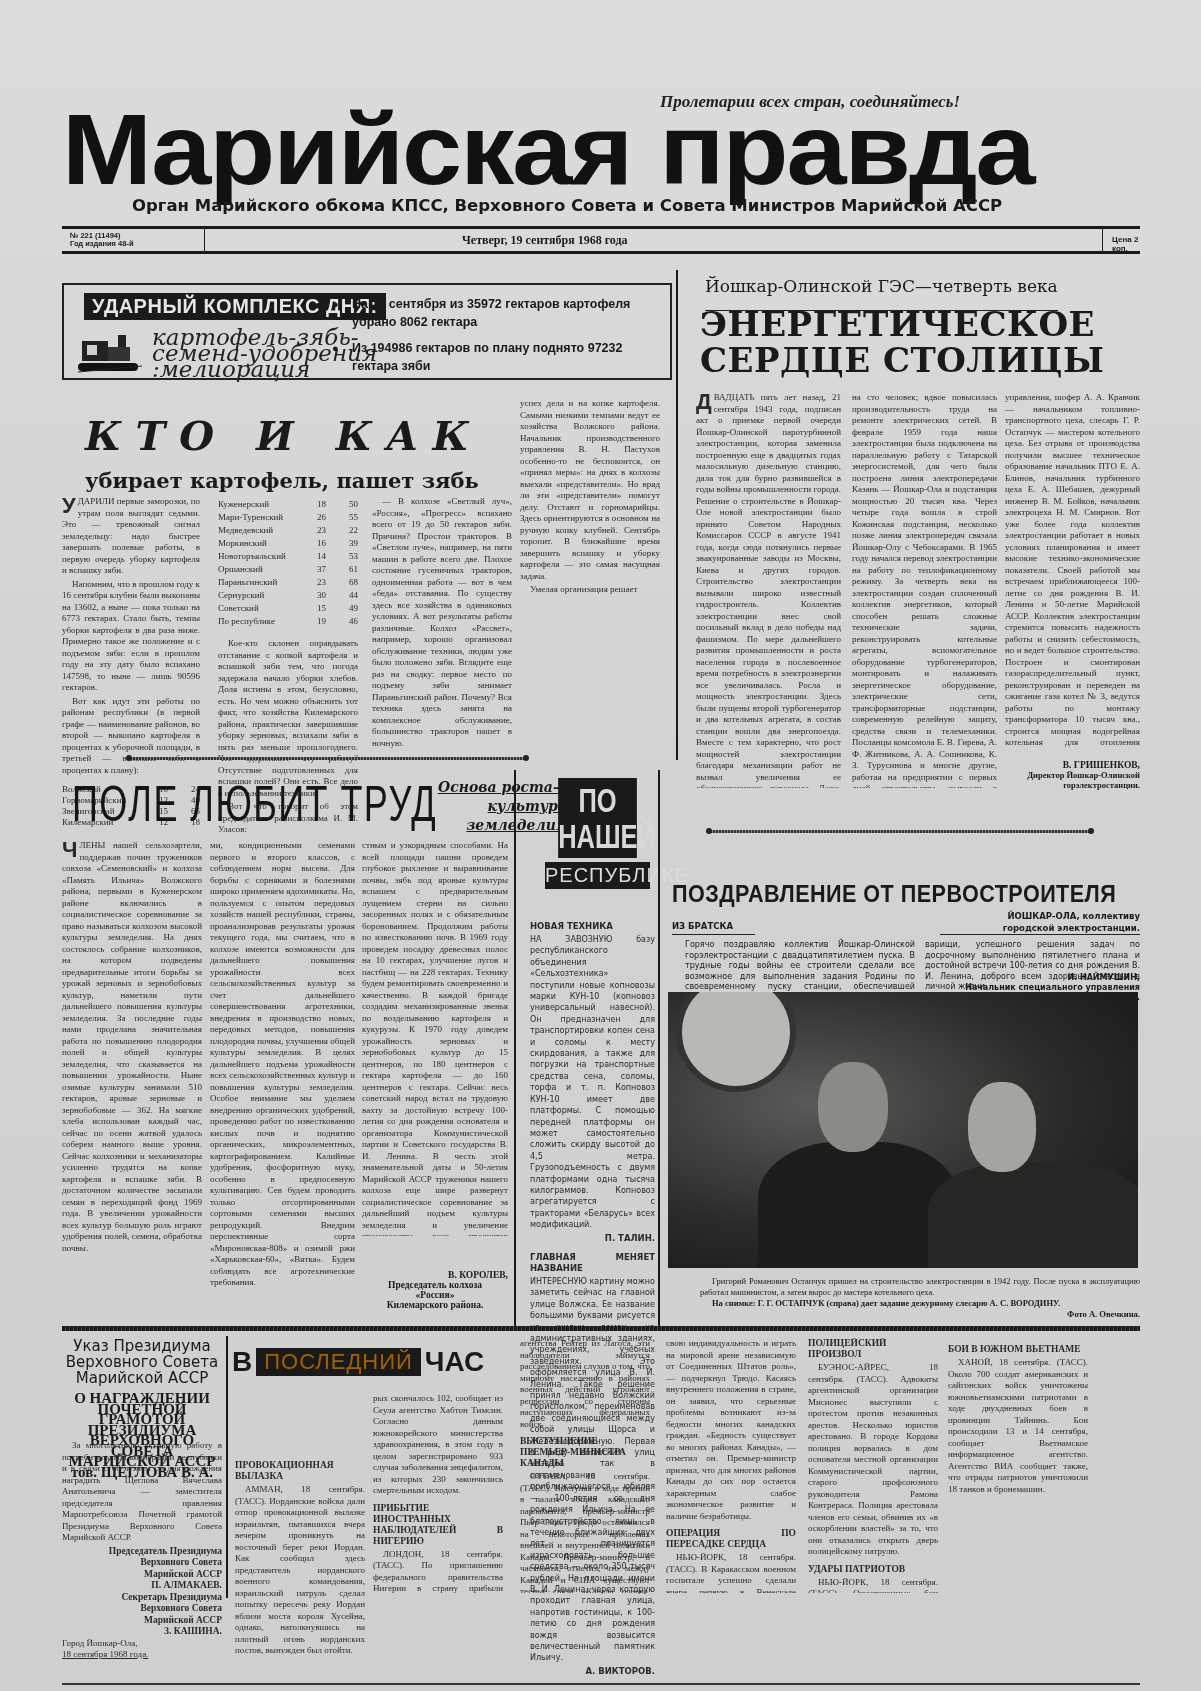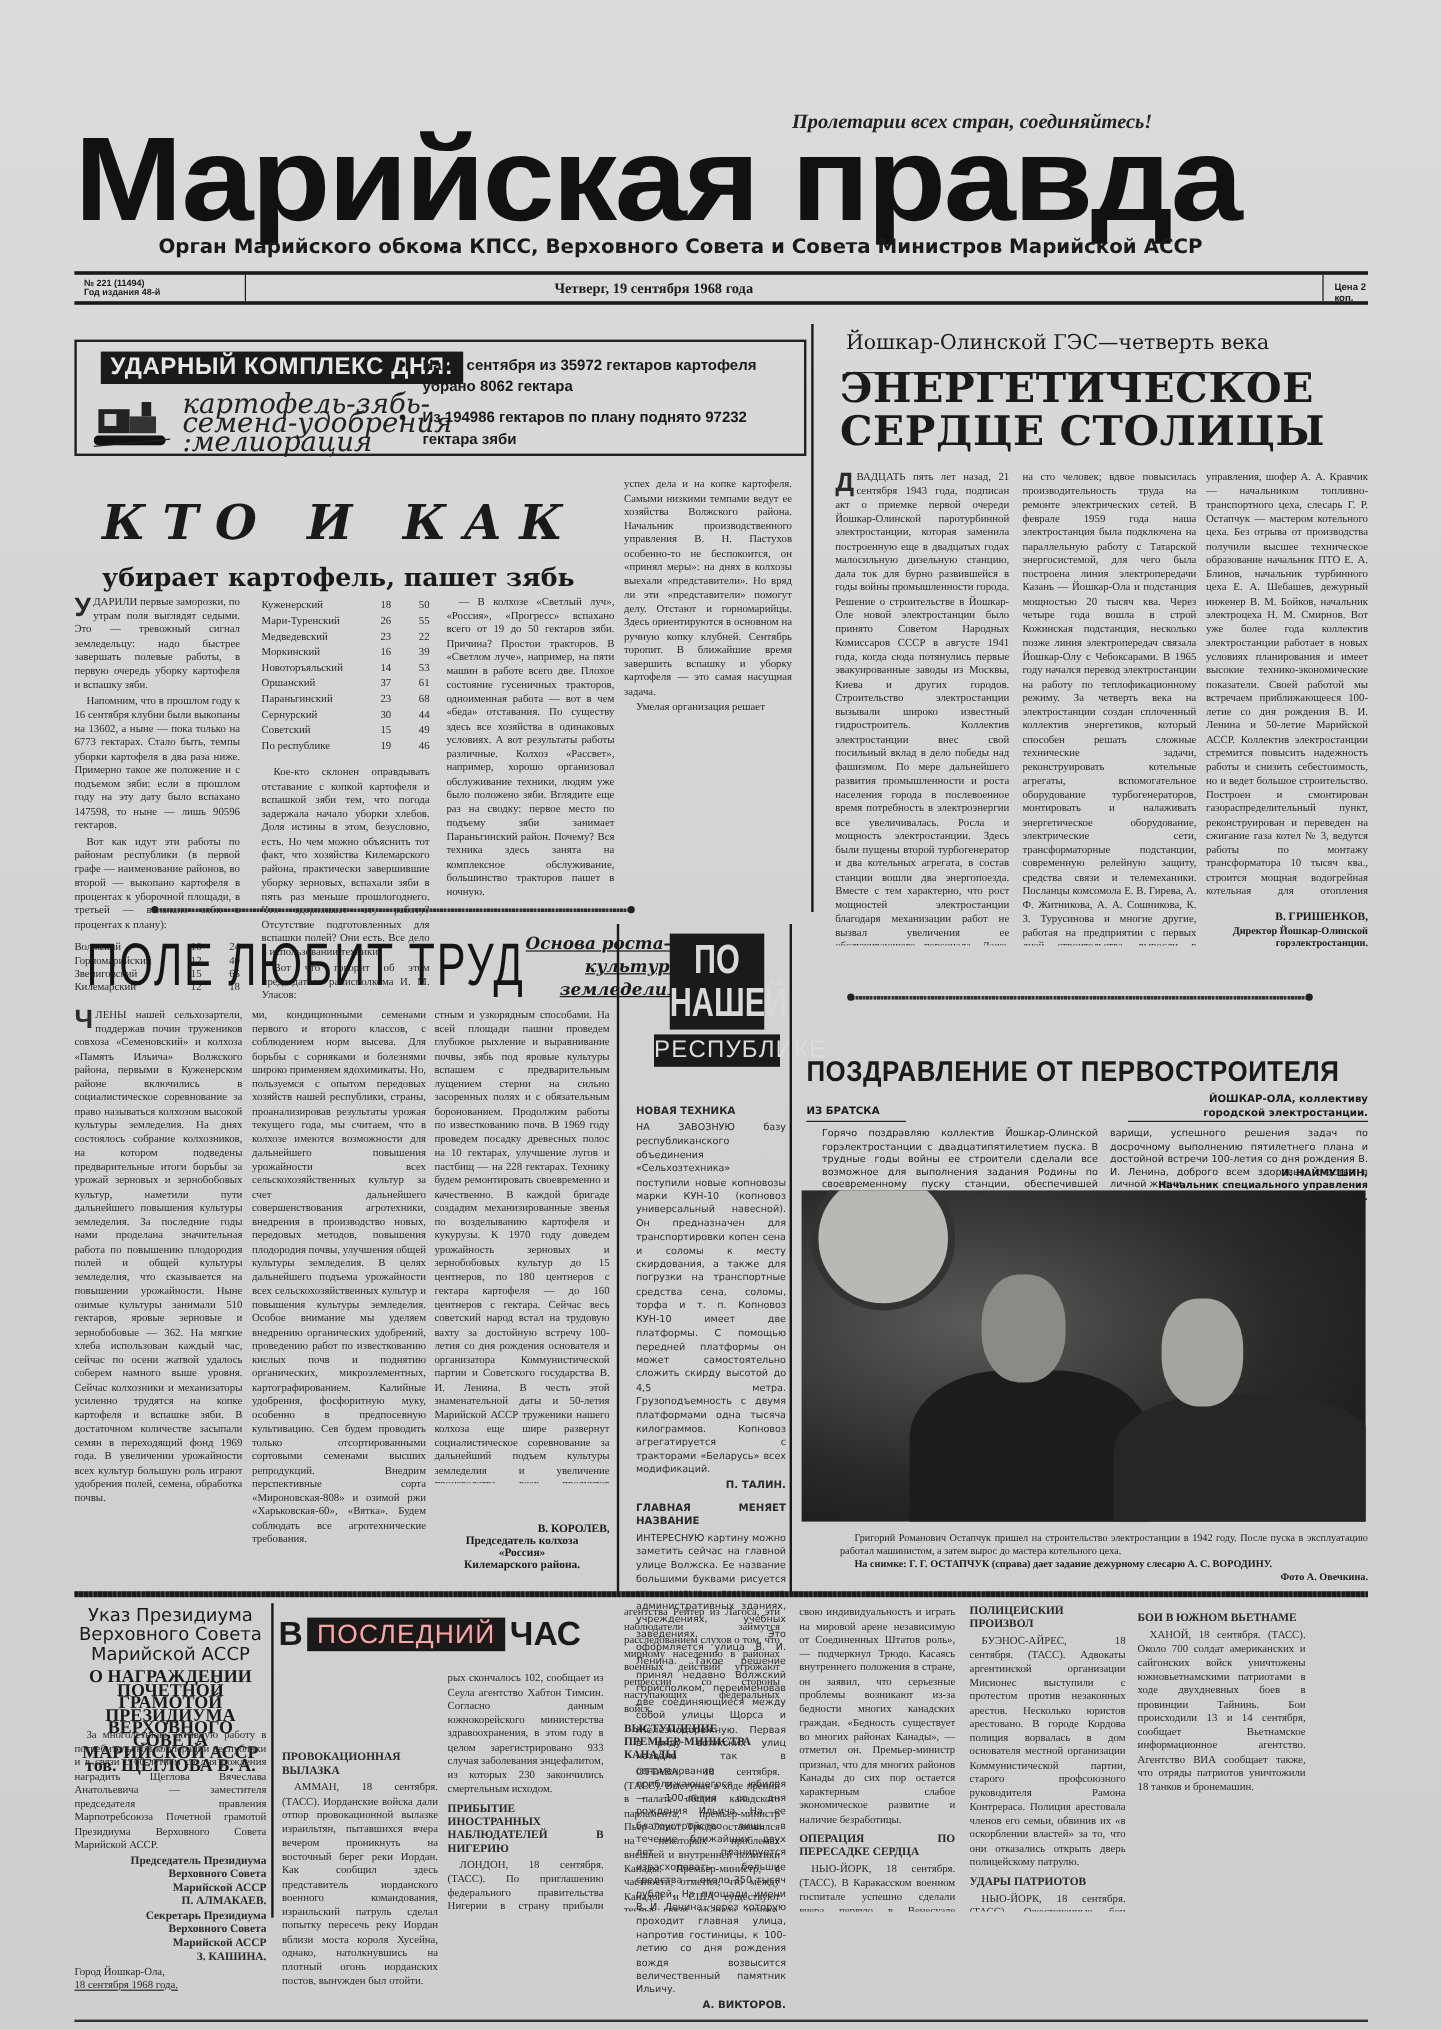--- a/index.html
+++ b/index.html
@@ -61,21 +61,21 @@
   .photo .face1 { position: absolute; left: 150px; top: 70px; width: 70px; height: 90px; border-radius: 45%; background: #8a8a86; }
   .photo .face2 { position: absolute; left: 300px; top: 90px; width: 68px; height: 90px; border-radius: 45%; background: #a4a4a0; }
   .photo .body1 { position: absolute; left: 90px; top: 150px; width: 200px; height: 140px; border-radius: 40% 40% 0 0; background: #1c1c1b; }
   .photo .body2 { position: absolute; left: 260px; top: 170px; width: 220px; height: 120px; border-radius: 40% 40% 0 0; background: #262625; }
   .caption { left: 700px; top: 1276px; width: 440px; font-size: 8.5px; line-height: 11px; }
 
   .thickrule { position: absolute; height: 5px; background: repeating-linear-gradient(90deg, #1a1a1a 0 3px, #444 3px 4px); }
 
   .ukaz-title { left: 62px; top: 1338px; width: 160px; text-align: center; font-family: "DejaVu Sans", sans-serif; font-size: 15px; line-height: 16px; }
   .vpch { left: 232px; top: 1346px; font-family: "Liberation Sans", sans-serif; font-weight: 900; font-size: 28px; display: flex; align-items: center; gap: 4px; }
-  .vpch .box { background: #1a1a1a; color: #fca5a5; font-weight: normal; font-size: 22px; padding: 1px 8px; letter-spacing: 1px; }
+  .vpch .box { background: #1a1a1a; color: #a16207; font-weight: normal; font-size: 22px; padding: 1px 8px; letter-spacing: 1px; }
   .news-head { font-weight: bold; font-size: 9.5px; line-height: 11px; margin-top: 6px; margin-bottom: 2px; text-transform: uppercase; }
 </style>
 </head>
 <body>
 
 <div class="page">
 
   <div class="abs motto">Пролетарии всех стран, соединяйтесь!</div>
   <div class="abs masthead">Марийская правда</div>
   <div class="abs organ">Орган Марийского обкома КПСС, Верховного Совета и Совета Министров Марийской АССР</div>

